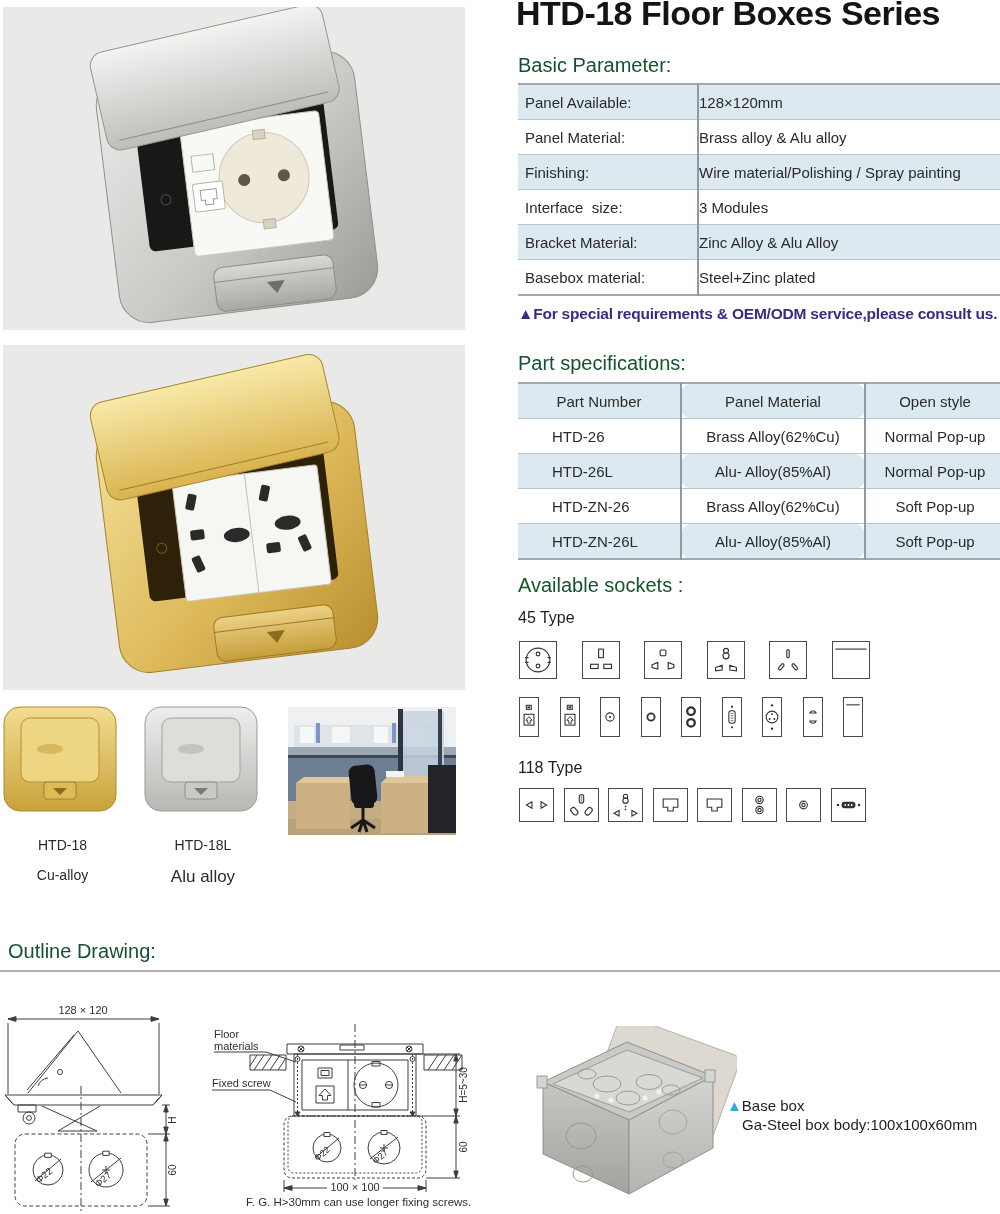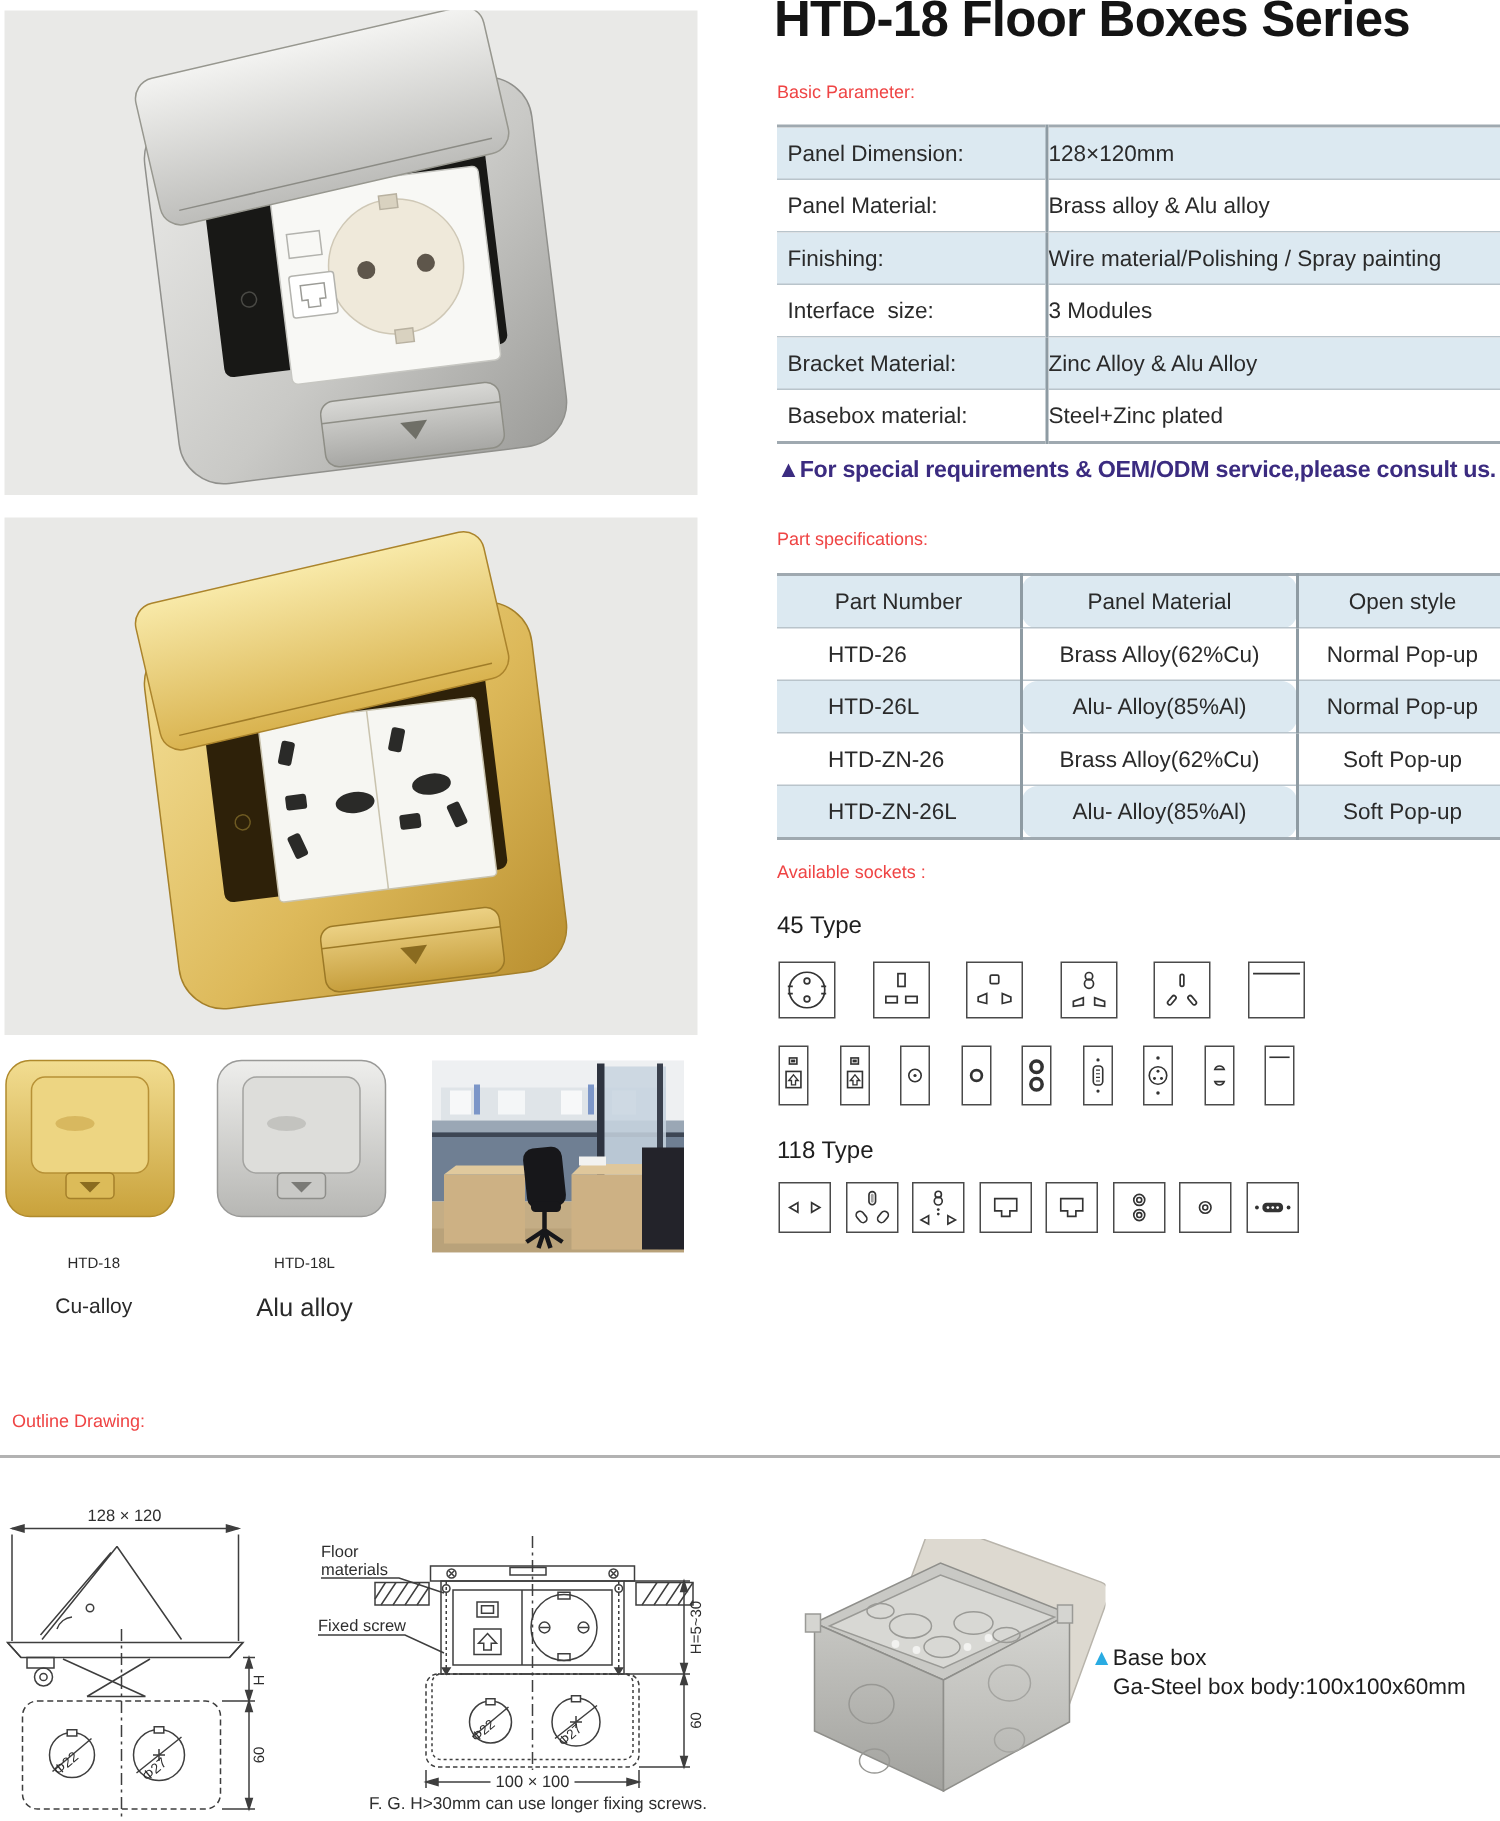--- a/index.html
+++ b/index.html
@@ -2,21 +2,21 @@
 <html><head>
 <meta charset="utf-8">
 <style>
   html,body{margin:0;padding:0;background:#fff;}
   .page{position:relative;width:1000px;height:1214px;background:#fff;overflow:hidden;
         font-family:"Liberation Sans",sans-serif;color:#222;}
   .abs{position:absolute;}
 
   
   .title{left:516px;top:-6px;font-size:34px;font-weight:bold;color:#141414;letter-spacing:-.5px;white-space:nowrap;}
-  .h-sec{font-size:12px;color:#ef4444;white-space:nowrap;}
+  .h-sec{font-size:20px;color:#14532d;white-space:nowrap;}
 
   table.tbl{border-collapse:collapse;table-layout:fixed;width:482px;font-size:15px;color:#2a2a2a;}
   .tbl td{height:34px;padding:0;overflow:hidden;white-space:pre;}
   .row-blue{background:#dce9f1;}
   .basic{border-top:2px solid #9fa9b0;border-bottom:2px solid #9fa9b0;}
   .basic tr+tr td{border-top:1px solid #b9c4cb;}
   .basic td.lbl{width:172px;padding-left:7px;border-right:2px solid #8e9ba3;}
   .basic td.val{}
 
   .parts{border-top:2px solid #9fa9b0;border-bottom:2px solid #9fa9b0;}
@@ -35,21 +35,21 @@
   .sock-row{display:flex;}
   .sock-row .cell{box-sizing:border-box;border:1px solid #4a4a4a;background:#fff;flex:none;}
   .sock-row .cell svg{display:block;width:100%;height:100%;}
   .sock-45a{gap:24.5px;} .sock-45a .cell{width:38px;height:38px;}
   .sock-45b{gap:20.5px;} .sock-45b .cell{width:20px;height:40px;}
   .sock-118{gap:9.5px;}  .sock-118 .cell{width:35px;height:34px;}
 
   
   .photo{background:#e9e9e7;}
   .caption{text-align:center;line-height:1.3;color:#2a2a2a;}
-  .caption .l1{font-size:10px;}
+  .caption .l1{font-size:14px;}
   .caption .l2{font-size:14px;margin-top:12px;}
   .caption .l2.big{font-size:17px;}
   .divider{left:0;top:970px;width:1000px;height:2px;background:#b2b2b2;}
 
   
   .ann{font-size:15px;color:#1e1e1e;line-height:19px;}
   .ann .marker{color:#29abe2;}
   .ann .lines{padding-left:15px;}
   .ann .block+.block{margin-top:18px;}
 
@@ -62,21 +62,21 @@
 <div class="page">
 
   <div class="abs title">HTD-18 Floor Boxes Series</div>
 
   <div class="abs h-sec" style="left:518px;top:54px;">Basic Parameter:</div>
 
   <div class="abs" style="left:518px;top:83px;">
     <table class="tbl basic">
       <tbody>
           <tr class="row-blue">
-        <td class="lbl">Panel Dimension:</td>
+        <td class="lbl">Panel Available:</td>
         <td class="val">128×120mm</td>
           </tr>
       <tr>
         <td class="lbl">Panel Material:</td>
         <td class="val">Brass alloy &amp; Alu alloy</td>
           </tr>
       <tr class="row-blue">
         <td class="lbl">Finishing:</td>
         <td class="val">Wire material/Polishing / Spray painting</td>
           </tr>

